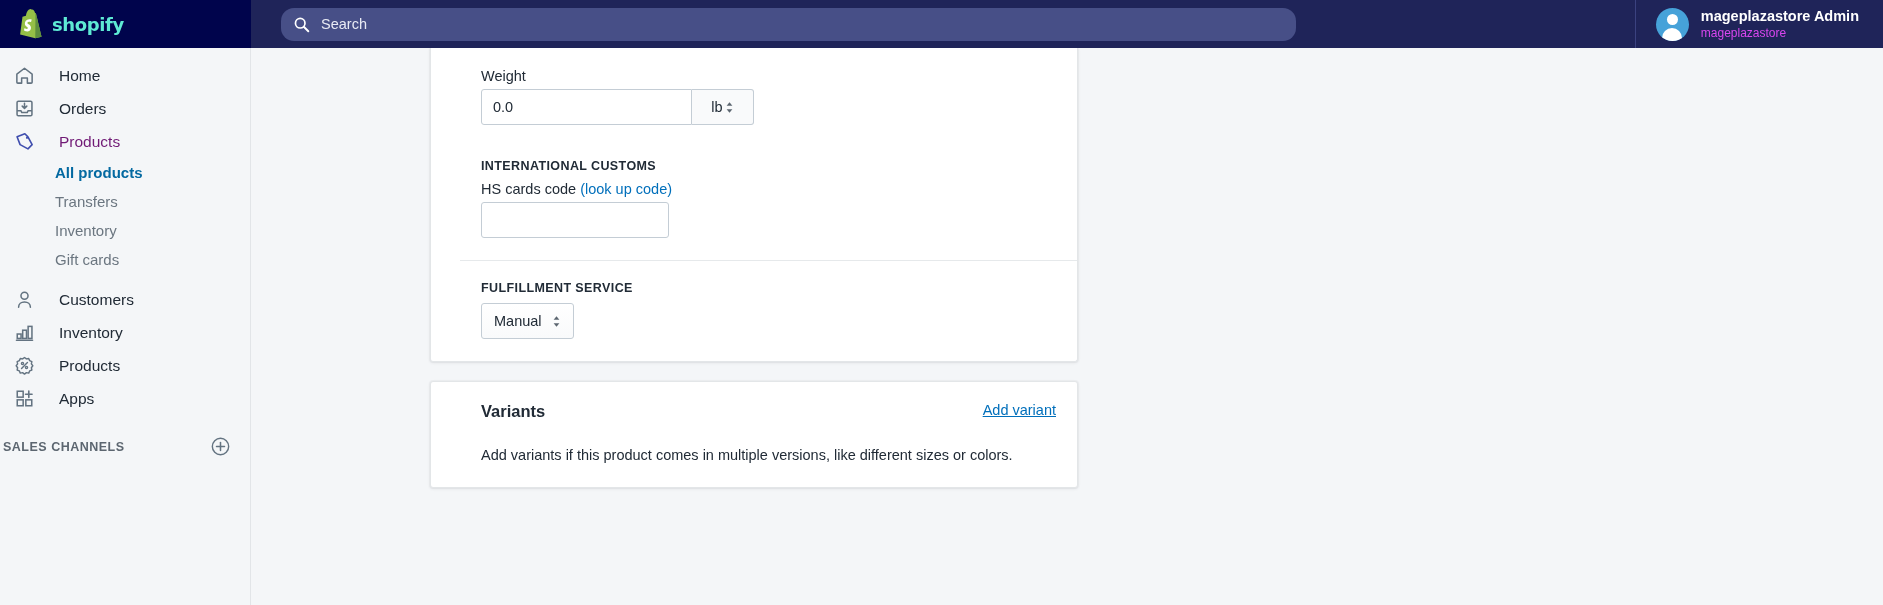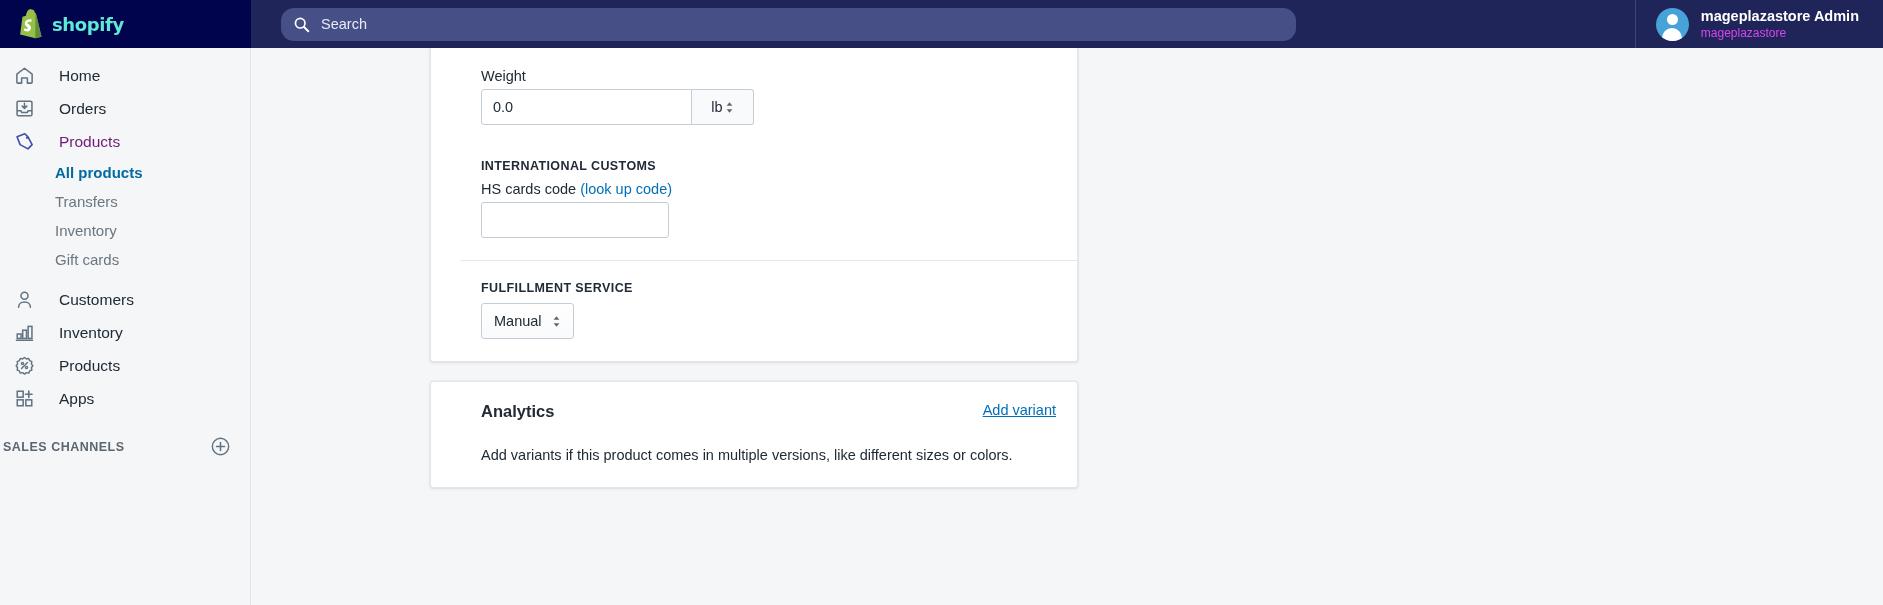--- a/index.html
+++ b/index.html
@@ -346,21 +346,21 @@
               </svg>
             </div>
           </div>
         </div>
 
         <div class="gap"></div>
 
         <div class="card">
           <div class="card-section">
             <div class="variants-head">
-              <span class="card-title">Analytics</span>
+              <span class="card-title">Variants</span>
               <a class="add-variant" href="#">Add variant</a>
             </div>
             <div class="variants-desc">Add variants if this product comes in multiple versions, like different sizes or colors.</div>
           </div>
         </div>
 
       </div>
     </div>
   </div>
 </div>

